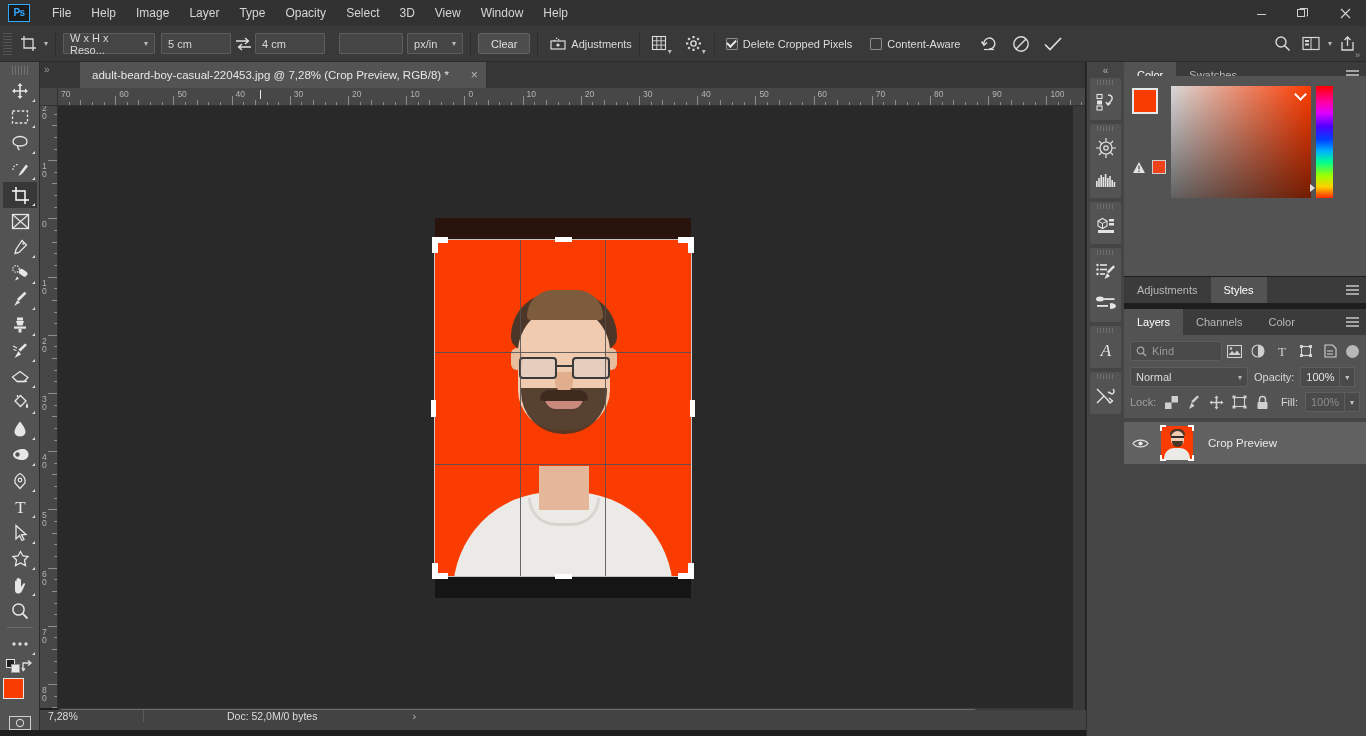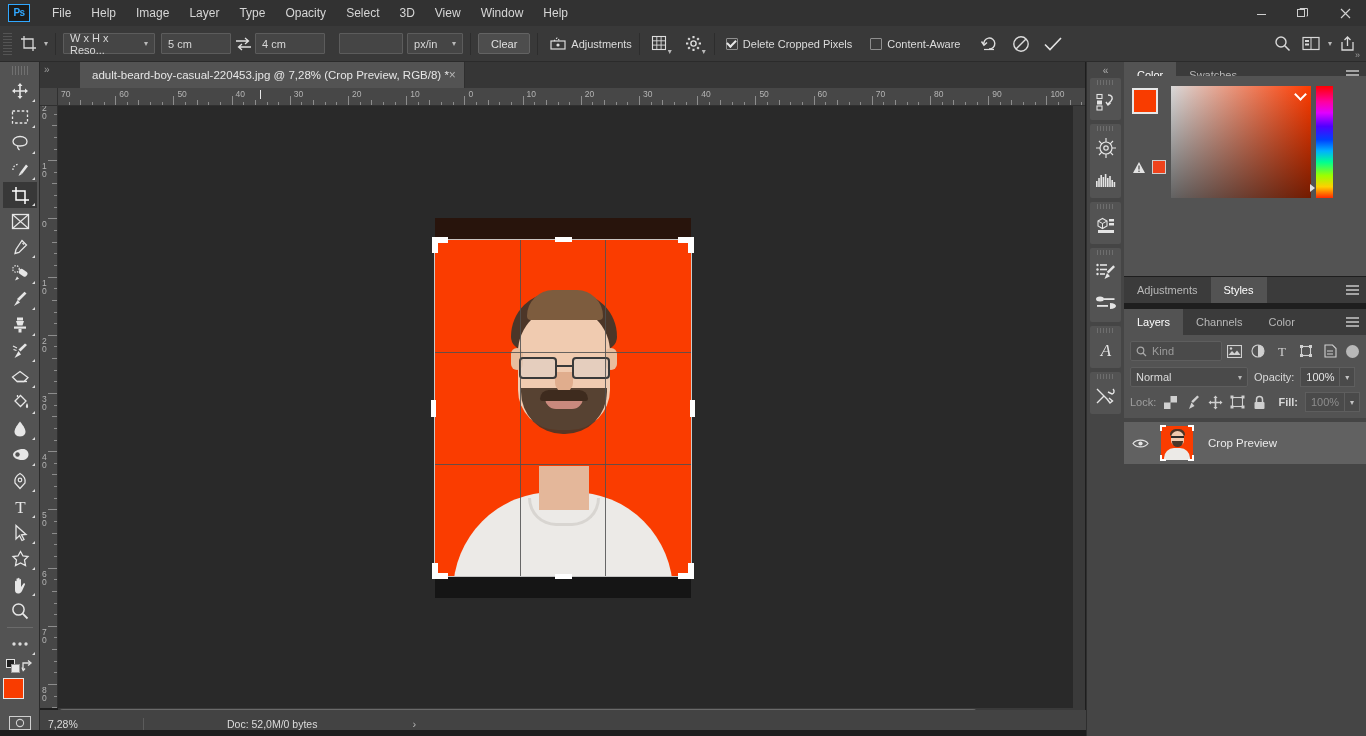--- a/index.html
+++ b/index.html
@@ -112,21 +112,21 @@
   }
   .mini-icons { display: flex; justify-content: space-between; padding: 0 6px; margin-top: 2px; }
 
   
   .tabbar {
     position: absolute; left: 40px; top: 62px; width: 1045px; height: 26px;
     background: #363636; display: flex; align-items: flex-end;
   }
   .doc-tab {
     height: 26px; background: #535353; display: flex; align-items: center;
-    padding: 0 8px 0 12px; gap: 0; font-size: 11.5px; color: #e6e6e6;
+    padding: 0 8px 0 12px; gap: 22px; font-size: 11.5px; color: #e6e6e6;
     border-right: 1px solid #2f2f2f;
   }
   .tab-close { font-size: 12px; color: #b6b6b6; }
   .collapse-arrows {
     position: absolute; left: 4px; top: 2px; font-size: 10px; color: #9a9a9a;
   }
 
   
   .ruler-corner {
     position: absolute; left: 40px; top: 88px; width: 18px; height: 18px;
@@ -234,21 +234,21 @@
   
   .canvas-vscroll {
     position: absolute; left: 1073px; top: 106px; width: 12px; height: 602px; background: #3a3a3a;
   }
   .canvas-hscroll {
     position: absolute; left: 58px; top: 708px; width: 1027px; height: 12px; background: #3a3a3a;
   }
   .hthumb { position: absolute; left: 0; top: 1px; width: 920px; height: 10px; background: #6a6a6a; border-radius: 5px; }
   .statusbar {
     position: absolute; left: 40px; top: 710px; width: 1326px; height: 20px;
-    background: #434343; display: flex; align-items: flex-end; font-size: 10.5px; color: #dcdcdc; gap: 45px;
+    background: #434343; display: flex; align-items: flex-start; font-size: 10.5px; color: #dcdcdc; gap: 45px;
   }
   .status-zoom { width: 50px; padding-left: 8px; }
   .status-sep { width: 1px; height: 12px; background: #5c5c5c; margin: 0 8px; }
   .status-doc { padding-left: 30px; }
   .status-arrow { margin-left: 50px; color: #b4b4b4; font-size: 11px; }
   .bottom-strip { position: absolute; left: 0; top: 730px; width: 1366px; height: 6px; background: #1e1e1e; }
 
   
   .icondock {
     position: absolute; left: 1086px; top: 62px; width: 38px; height: 674px;
@@ -333,21 +333,21 @@
     width: 40px; height: 20px; background: #4a4a4a; border: 1px solid #5e5e5e;
     display: flex; align-items: center; justify-content: center; font-size: 11px; color: #e6e6e6;
   }
   .op-stepper {
     width: 15px; height: 20px; background: #4a4a4a; border: 1px solid #5e5e5e; border-left: none;
     display: flex; align-items: center; justify-content: center; font-size: 8px; color: #c4c4c4;
   }
   .lock-row { display: flex; align-items: center; gap: 7px; padding: 0 6px 6px 6px; background: #535353; }
   .lock-label { font-size: 11px; color: #9e9e9e; }
   .lock-ic { width: 18px; height: 18px; display: flex; align-items: center; justify-content: center; color: #d0d0d0; }
-  .fill-label { font-size: 11px; color: #d8d8d8; margin-left: 4px; font-weight: bold; }
+  .fill-label { font-size: 11px; color: #d8d8d8; margin-left: 4px; }
   .fill-box {
     width: 40px; height: 20px; background: #4a4a4a; border: 1px solid #5e5e5e;
     display: flex; align-items: center; justify-content: center; font-size: 11px; color: #8d8d8d;
   }
   .layer-list { background: #454545; }
   .layer-row {
     display: flex; align-items: center; height: 42px; background: #616161; margin: 4px 0 0 0;
   }
   .eye-cell { width: 32px; display: flex; align-items: center; justify-content: center; }
   .layer-thumb {

